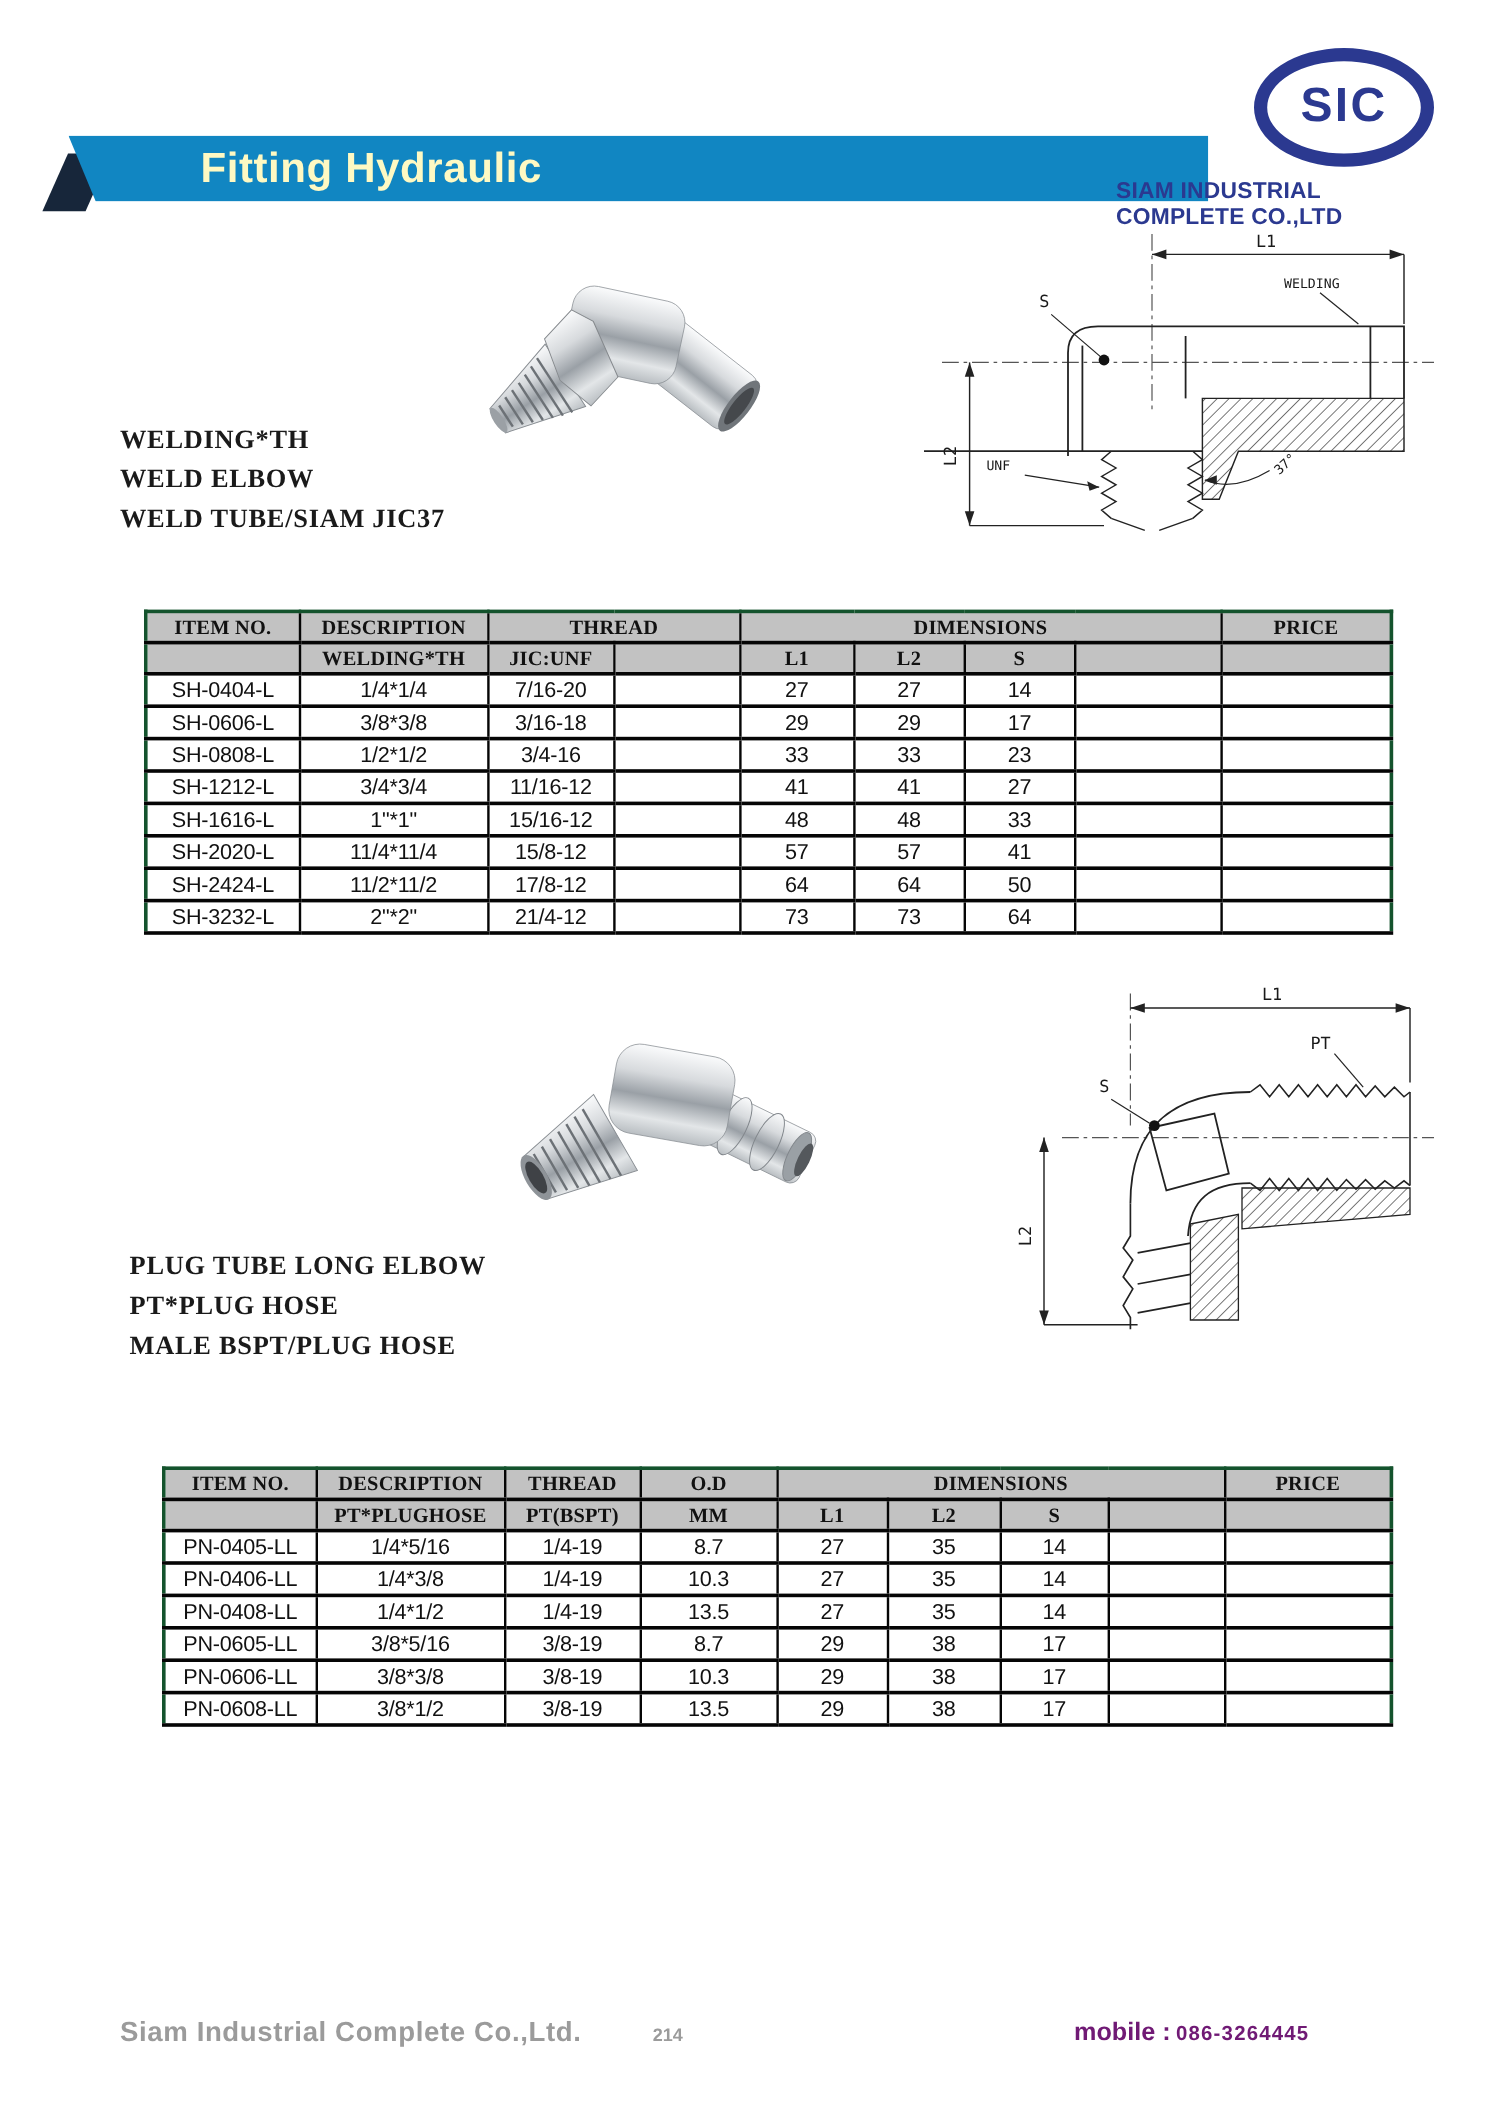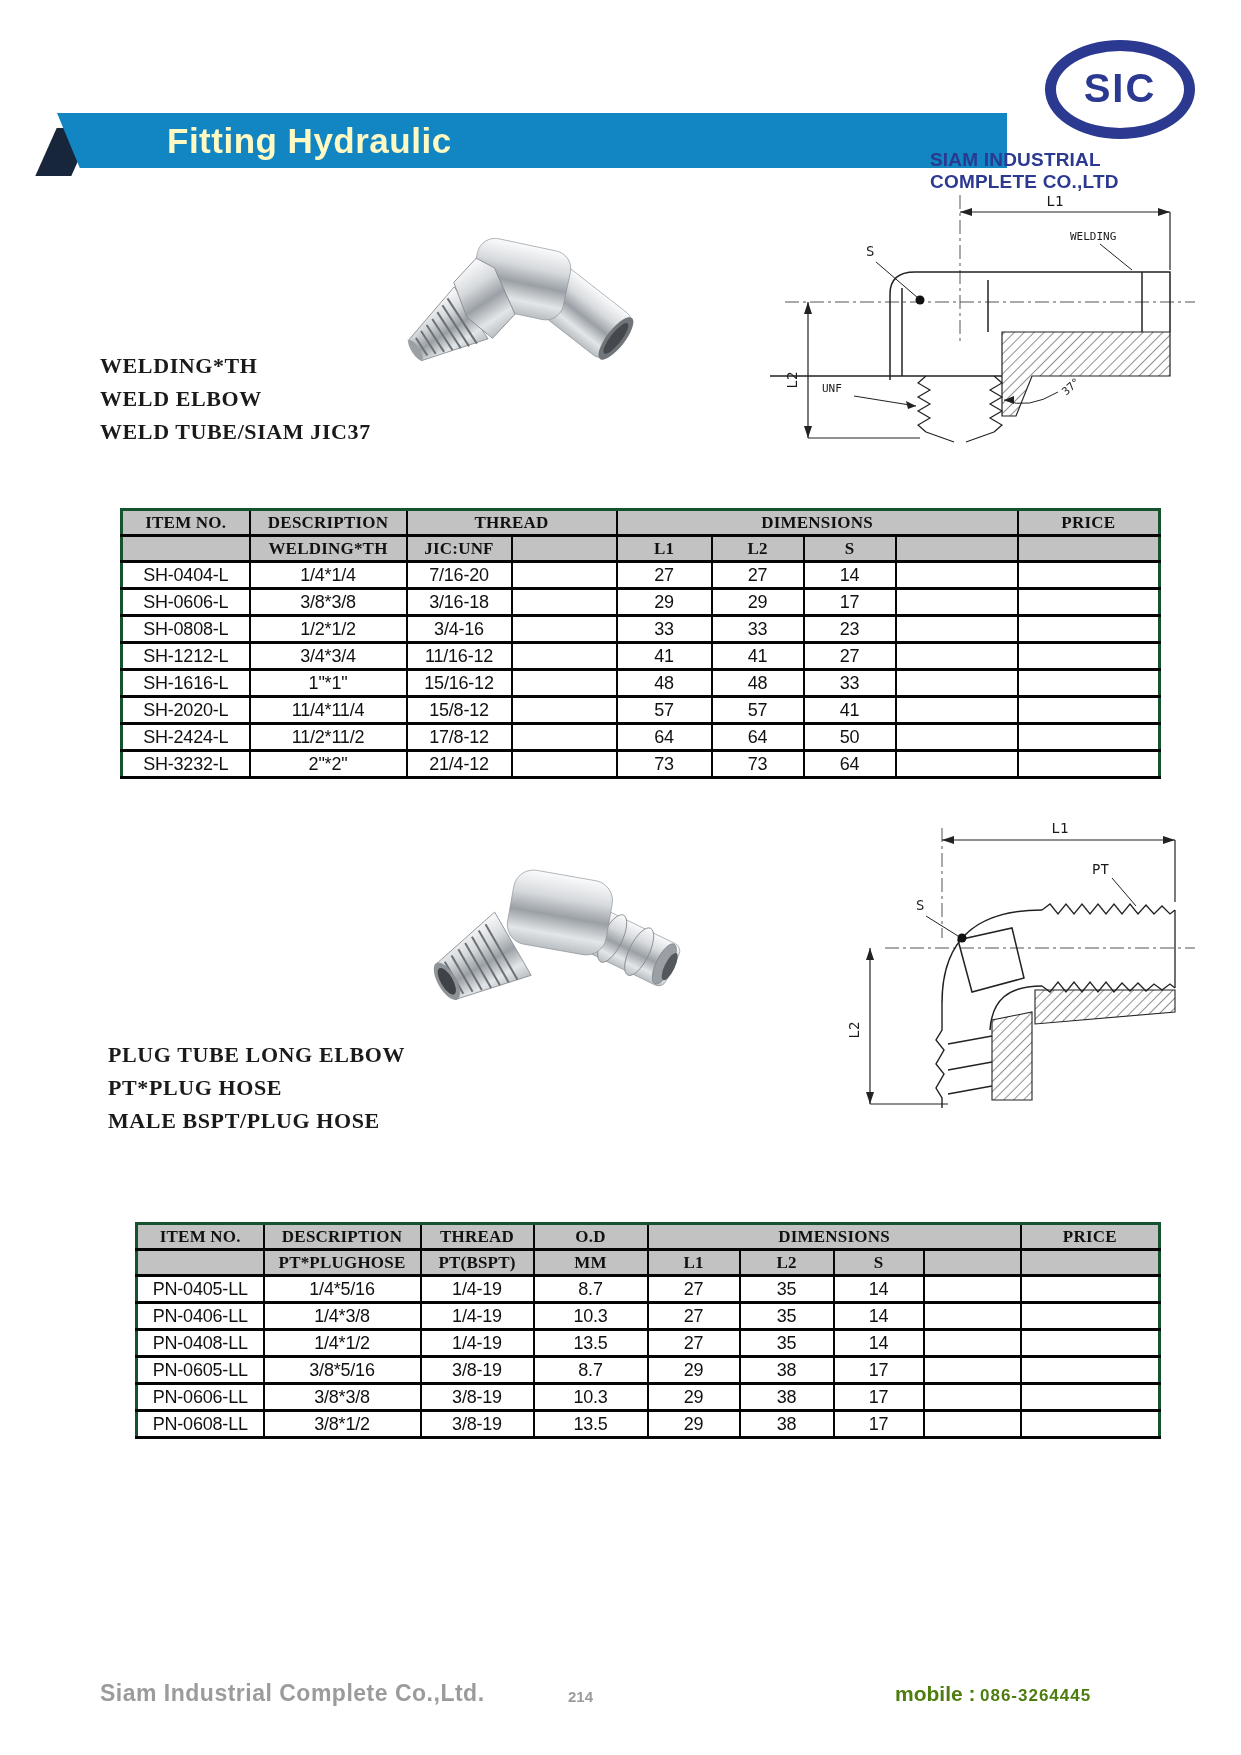--- a/index.html
+++ b/index.html
@@ -41,23 +41,23 @@
   .d1 { left:770px; top:180px; }
   .d2 { left:830px; top:778px; }
   .p1 { left:385px; top:198px; }
   .p2 { left:415px; top:820px; }
   .cad-dim { font-family:"DejaVu Sans Mono", monospace; font-size:14px; fill:#1a1a1a; }
   .cad-small { font-family:"DejaVu Sans Mono", monospace; font-size:11px; fill:#1a1a1a; }
 
   
   .footer-company { position:absolute; left:100px; top:1680px; color:#9b9b9b;
     font-size:23px; font-weight:bold; letter-spacing:0.5px; }
-  .footer-page { position:absolute; left:568px; top:1688px; color:#9b9b9b;
+  .footer-page { position:absolute; left:544px; top:1688px; color:#9b9b9b;
     font-size:15px; font-weight:bold; }
-  .footer-mobile { position:absolute; left:895px; top:1682px; color:#4d7c0f; font-weight:bold; }
+  .footer-mobile { position:absolute; left:895px; top:1682px; color:#701a75; font-weight:bold; }
   .footer-mobile .lbl { font-size:21px; }
   .footer-mobile .num { font-size:17px; letter-spacing:1px; }
 </style>
 </head>
 <body>
 
 <div class="page">
 
   <div class="banner-wedge"></div>
   <div class="banner">

